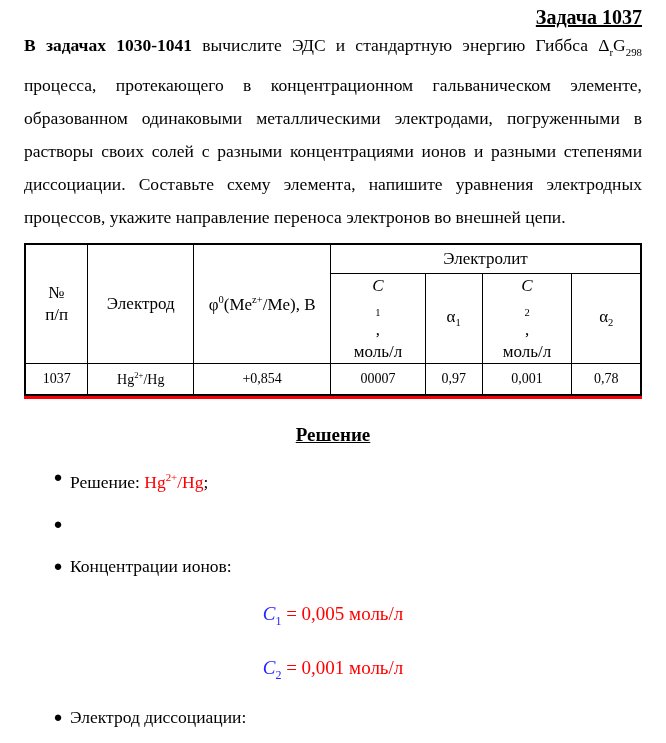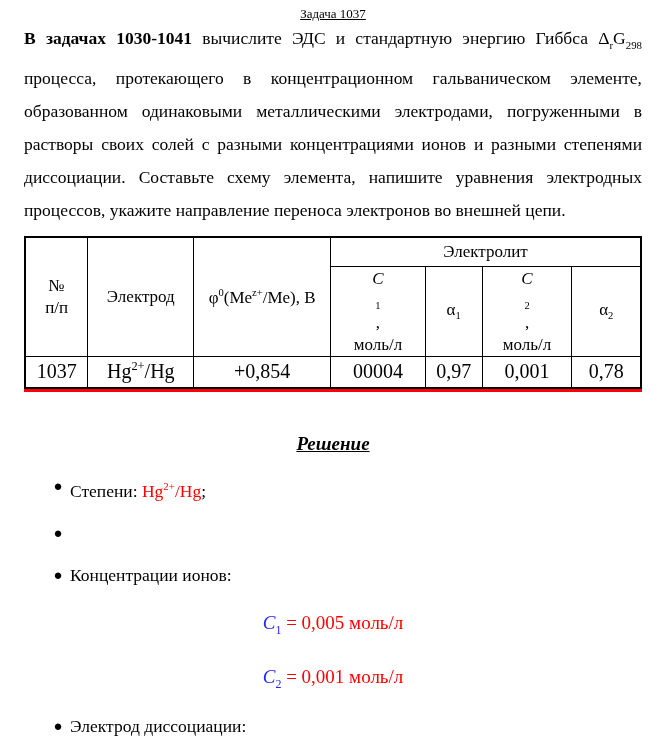--- a/index.html
+++ b/index.html
@@ -2,21 +2,21 @@
 <html><head>
 <meta charset="utf-8">
 <style>
   html,body{margin:0;padding:0;}
   body{
     width:666px;height:743px;overflow:hidden;background:#ffffff;
     font-family:"Liberation Serif","DejaVu Serif",serif;color:#000;
   }
   .page{width:618px;margin:0 auto;padding-top:6px;}
   .doc-title{
-    text-align:center;font-size:13px;font-weight:normal;
+    text-align:right;font-size:20px;font-weight:bold;
     text-decoration:underline;margin:0;
   }
   .intro{
     margin-top:0;font-size:17.5px;line-height:33px;
     text-align:justify;
   }
   .b{font-weight:bold;}
   sub.small, sup.small{font-size:0.62em;}
   
   table.data-table{
@@ -24,27 +24,27 @@
     table-layout:fixed;font-size:17px;
   }
   table.data-table td{
     border:1.6px solid #000;text-align:center;vertical-align:middle;
     padding:1px 2px;line-height:1.25;
   }
   table.data-table{border:2px solid #000;}
   .hdr-two-line span{display:block;}
   tr.hdr-top td{height:26px;}
   tr.hdr-sub td{height:50px;}
-  tr.data-row td{height:28px;font-size:20px;}
+  tr.data-row td{height:28px;font-size:14px;}
   .it{font-style:italic;}
   .red-line{height:3px;background:#fb0007;width:100%;margin-top:0px;}
   
   .solution-heading{
     text-align:center;font-size:19px;font-weight:bold;
-    text-decoration:underline;margin-top:41px;font-style:italic;
+    text-decoration:underline;margin-top:25px;
   }
   .bullets{margin-top:16px;}
   .bullet-row{
     display:flex;align-items:flex-start;
     padding-left:22px;font-size:17.5px;margin-top:12px;line-height:30px;
   }
   .bullet-dot{width:24px;flex:0 0 24px;text-align:center;font-size:15px;line-height:30px;}
   .red{color:#ff0000;}
   .formula-line{
     text-align:center;font-size:19px;margin-top:18px;line-height:29px;
@@ -107,37 +107,37 @@
       <td>
         <span>α</span><sub class="small">2</sub>
       </td>
     </tr>
     <tr class="data-row">
       <td>1037</td>
       <td>
         <span>Hg</span><sup class="small">2+</sup><span>/Hg</span>
       </td>
       <td>+0,854</td>
-      <td>00004</td>
+      <td>00007</td>
       <td>0,97</td>
       <td>0,001</td>
       <td>0,78</td>
     </tr>
   </tbody>
     </table>
   <div class="red-line"></div>
 
   <div class="solution-heading">Решение</div>
 
   <div class="bullets">
 
     <div class="bullet-row">
       <span class="bullet-dot">●</span>
       <span>
-        <span>Степени: </span><span class="red"><span>Hg</span><sup class="small">2+</sup><span>/Hg</span></span><span>;</span>
+        <span>Решение: </span><span class="red"><span>Hg</span><sup class="small">2+</sup><span>/Hg</span></span><span>;</span>
       </span>
     </div>
 
     <div class="bullet-row">
       <span class="bullet-dot">●</span>
     </div>
 
     <div class="bullet-row">
       <span class="bullet-dot">●</span>
       <span>Концентрации ионов:</span>

